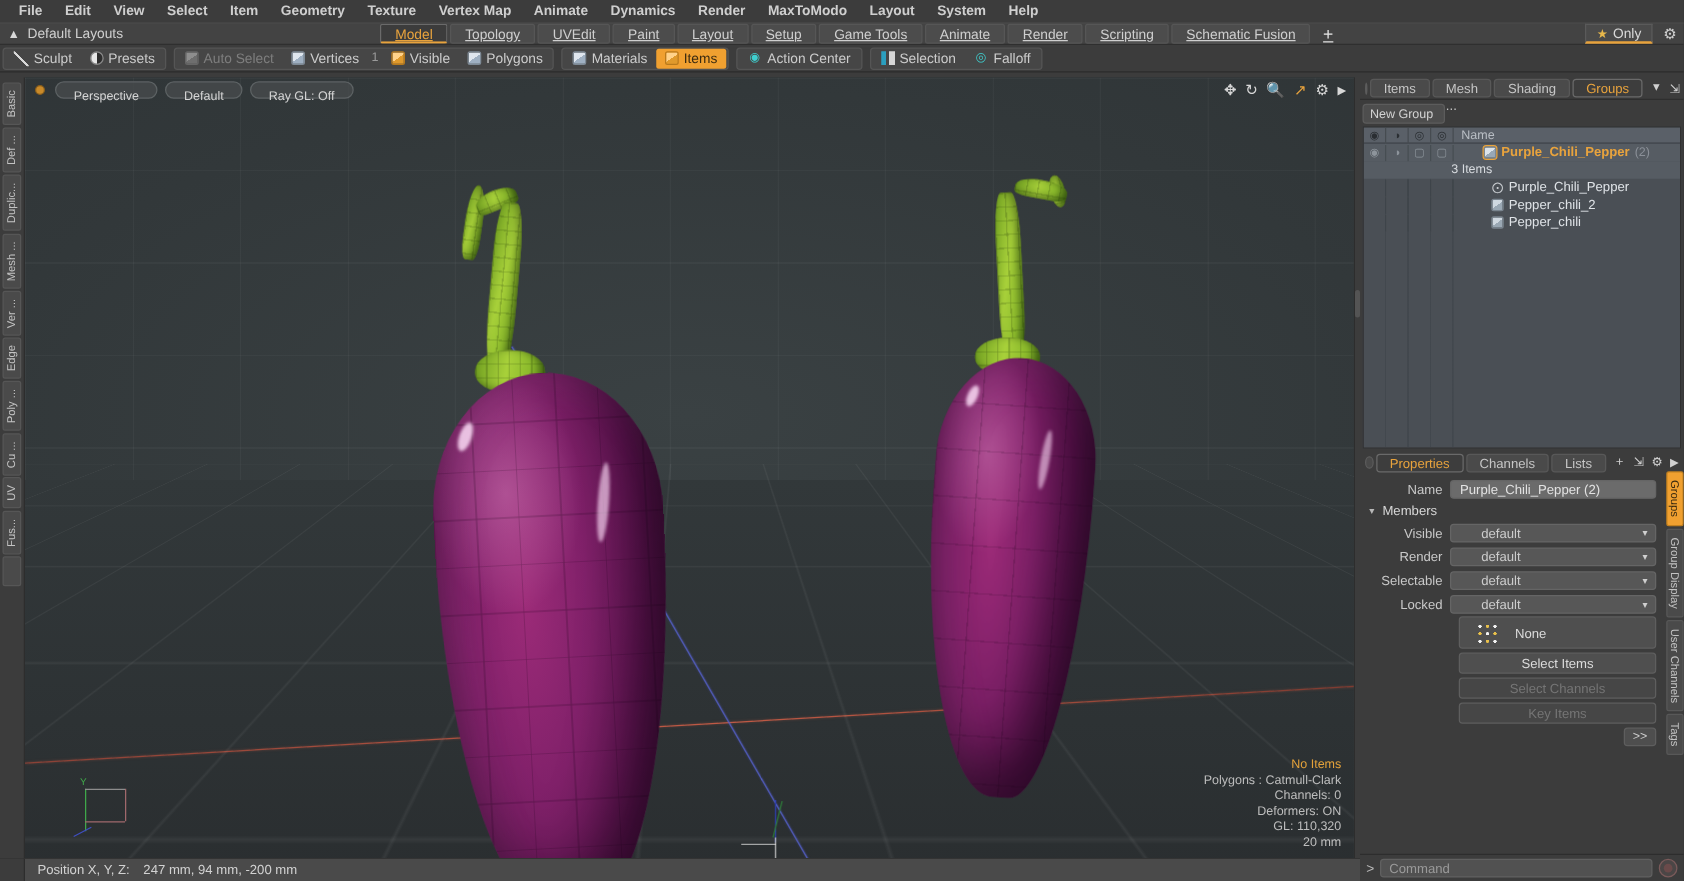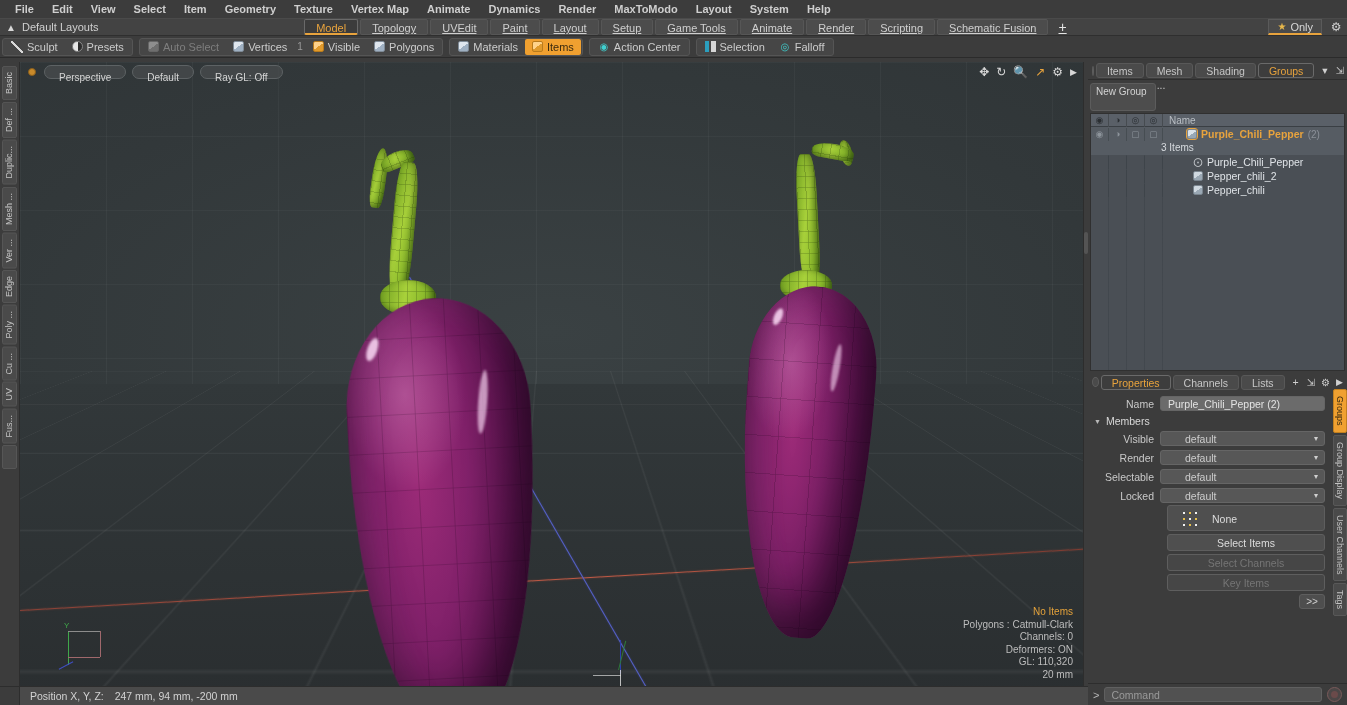--- a/index.html
+++ b/index.html
@@ -140,21 +140,21 @@
   .rightcol{ width:259px; display:flex; flex-direction:column; background:#3c3c3c; }
   .rtabs{ height:18px; background:#3c3c3c; display:flex; align-items:center; padding-left:4px; gap:2px;
      border-bottom:1px solid #2e2e2e; }
   .rtab{ padding:0 10px; height:15px; line-height:14px; font-size:10.5px; color:#c6c6c6;
      background:#4a4a4a; border:1px solid #585858; border-radius:3px; }
   .rtab.active{ color:#e8a33d; background:#3d3d3d; border-color:#6a6a6a; }
   .rtab.arrow, .rtab.plus{ background:transparent; border:none; padding:0 6px; color:#d0d0d0; }
   .rtab-right{ margin-left:auto; display:flex; align-items:center; gap:6px; padding-right:4px; color:#d0d0d0; font-size:10px;}
   .corner-dot{ width:10px;height:10px;border-radius:50%;background:#4a4a4a;border:1px solid #5c5c5c;}
 
-  .newgroup{ height:28px; margin:3px 0 2px 2px; width:66px; background:#4d4d4d;
+  .newgroup{ height:16px; margin:3px 0 2px 2px; width:66px; background:#4d4d4d;
      border:1px solid #5c5c5c; border-radius:3px; font-size:10px; color:#d3d3d3;
      line-height:15px; padding-left:5px; }
   .tree{ background:#4a4f55; border:1px solid #303030; margin:0 2px; flex:0 0 258px; position:relative; overflow:hidden; }
   .tree-head{ height:13px; background:#5a6068; display:flex; align-items:center;
      border-bottom:1px solid #3a3f44; }
   .colcell{ width:18px; text-align:center; font-size:9px; color:#2a2e32;
      border-right:1px solid #464b50; height:13px; line-height:13px; }
   .nameh{ padding-left:6px; font-size:10px; color:#b9bec4; }
   .trow{ display:flex; align-items:center; height:14px; position:relative; }
   .trow.sel{ background:#565c63; }

